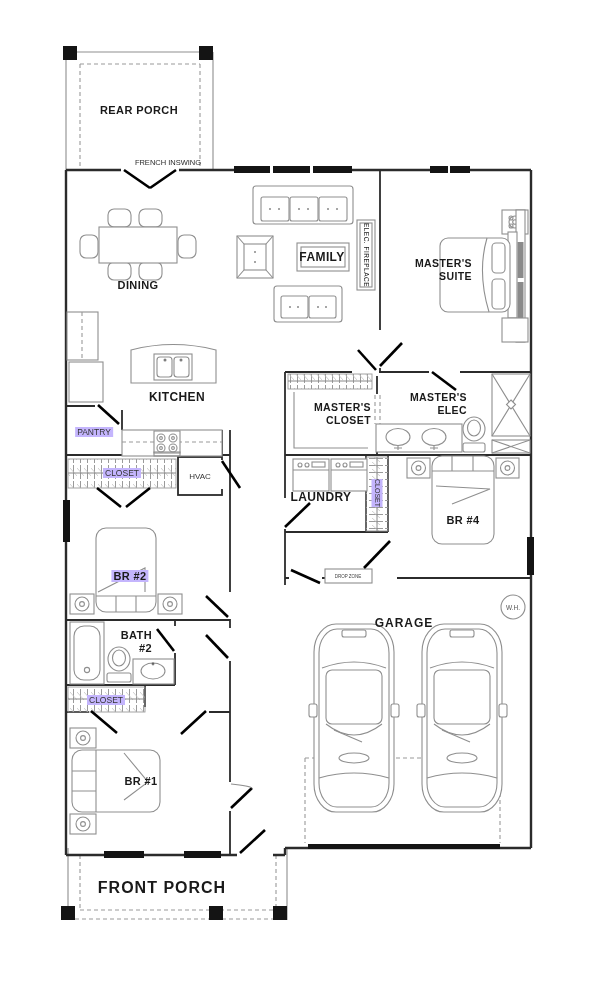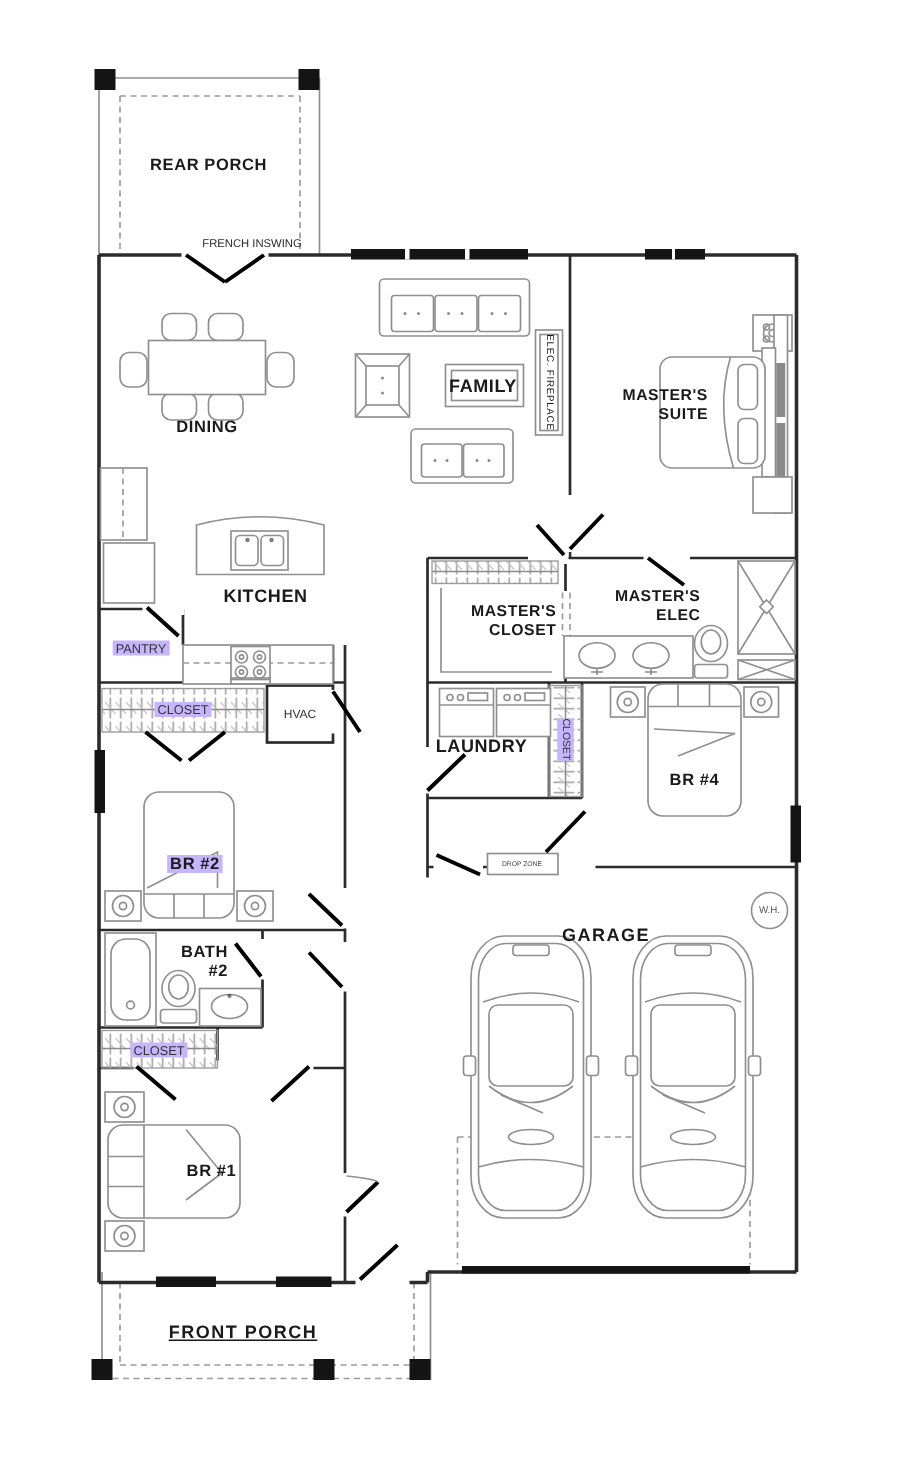--- a/index.html
+++ b/index.html
@@ -351,16 +351,16 @@
   <div class="b" style="left:321px;top:497px;font-size:12px;">LAUNDRY</div>
   <div class="vert chip" style="left:377px;top:493px;font-size:7px;color:#333;">CLOSET</div>
   <div class="b" style="left:463px;top:520px;font-size:11px;">BR #4</div>
   <div class="b chip" style="left:130px;top:548px;font-size:11px;margin-top:28px;">BR #2</div>
   <div class="b wrap" style="left:130px;top:642px;font-size:11px;width:44px;">BATH #2</div>
   <div class="chip" style="left:106px;top:700px;font-size:8.5px;color:#333;">CLOSET</div>
   <div class="b" style="left:141px;top:781px;font-size:11px;">BR #1</div>
   <div class="b" style="left:404px;top:623px;font-size:12px;letter-spacing:1px;">GARAGE</div>
   <div style="left:513px;top:607px;font-size:6.5px;color:#555;">W.H.</div>
   <div style="left:348px;top:576px;font-size:4.5px;color:#444;">DROP ZONE</div>
-  <div class="b" style="left:162px;top:888px;font-size:12px;letter-spacing:1px;text-decoration:underline;">FRONT PORCH</div>
+  <div class="b" style="left:162px;top:888px;font-size:16px;letter-spacing:1px;">FRONT PORCH</div>
 </div>
 
 </div>
 
 </body></html>

